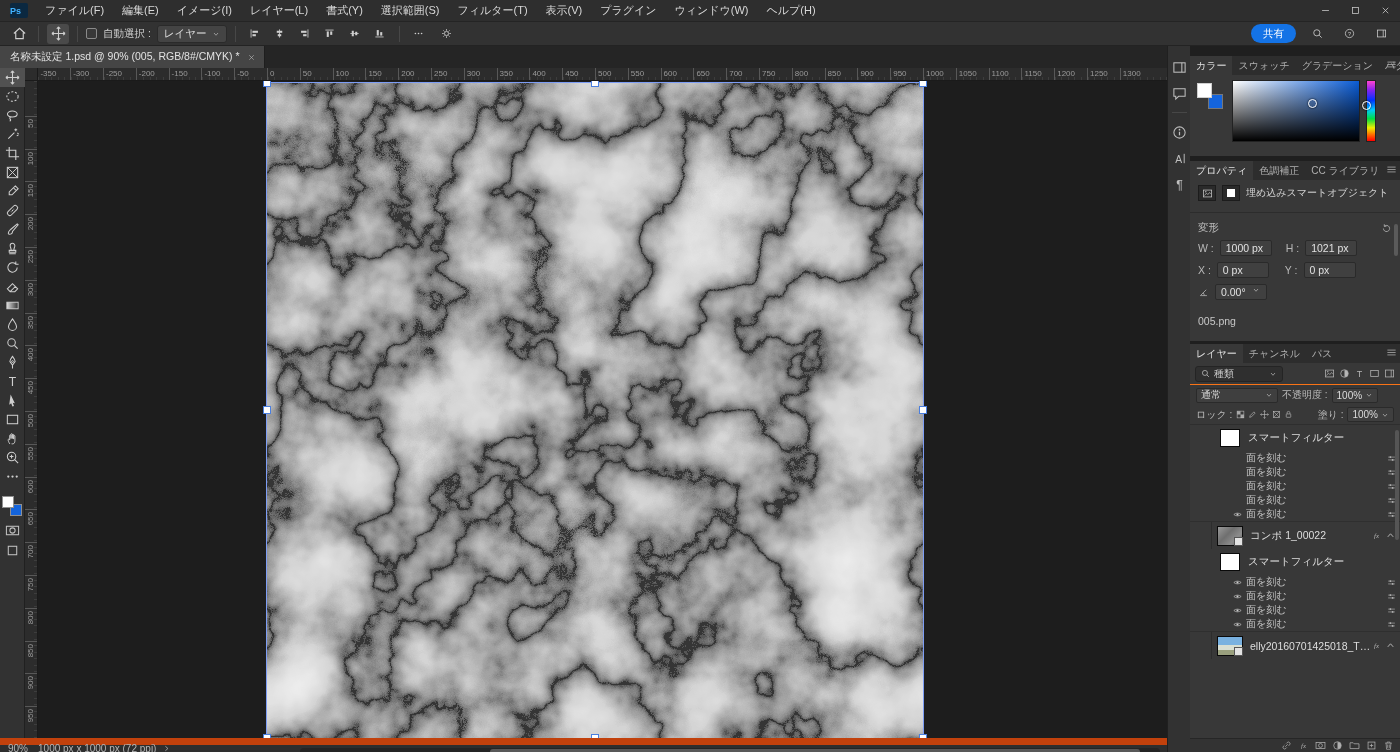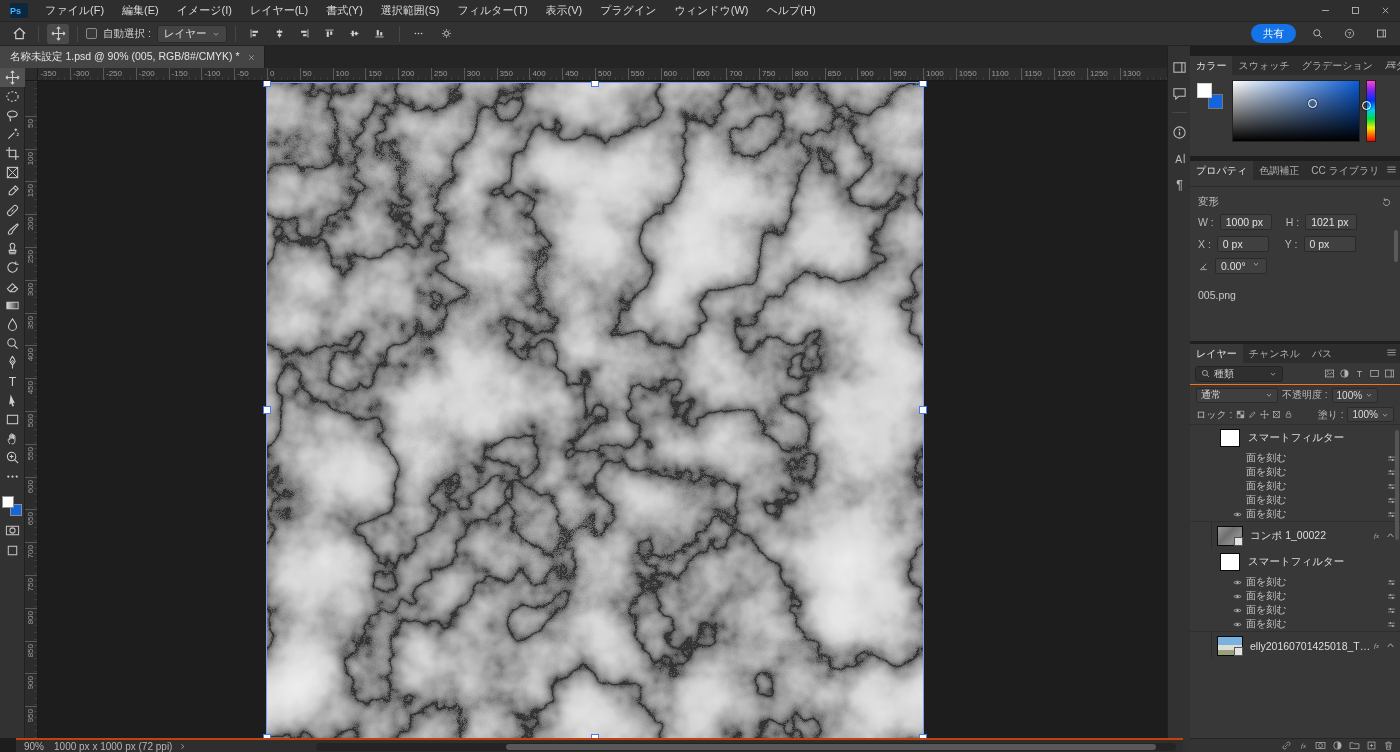--- a/index.html
+++ b/index.html
@@ -68,22 +68,22 @@
   .viewport{position:absolute;left:13px;top:13px;right:0;bottom:0;overflow:hidden;background:#1d1d1d}
   .doc{position:absolute;left:229px;top:2px;width:656px;height:655px;background:#fff;
     box-shadow:0 0 0 1px #7d9df5}
   .doc svg{display:block}
   .handle{position:absolute;width:8px;height:8px;background:#fff;border:1px solid #4a7fe0;z-index:6}
   .h-tl{left:-4px;top:-4px}.h-tm{left:324px;top:-4px}.h-tr{left:652px;top:-4px}
   .h-ml{left:-4px;top:323px}.h-mr{left:652px;top:323px}
   .h-bl{left:-4px;top:651px}.h-bm{left:324px;top:651px}.h-br{left:652px;top:651px}
 
   
-  .statusbar{position:absolute;left:16px;top:738px;width:1167px;height:14px;background:#2e2e2e;
-    border-top:2px solid #c2410c;display:flex;align-items:center;font-size:10px;color:#b5b5b5;z-index:26}
+  .statusbar{position:absolute;left:0;top:738px;width:1167px;height:14px;background:#2e2e2e;
+    border-top:7px solid #c2410c;display:flex;align-items:center;font-size:10px;color:#b5b5b5;z-index:26}
   .statusbar .zoom{margin:0 10px 0 8px}
   .statusbar .info{margin-right:6px}
   .hscroll{position:absolute;left:300px;top:3px;width:860px;height:8px;background:#242424;border-radius:4px}
   .hthumb{position:absolute;left:190px;top:1px;width:650px;height:6px;background:#585858;border-radius:3px}
 
   
   .dstrip{position:absolute;left:1167px;top:46px;width:23px;height:706px;background:#323232;
     border-left:1px solid #202020;display:flex;flex-direction:column;align-items:center;padding-top:8px;z-index:25}
   .dicon{width:23px;height:26px;display:flex;align-items:center;justify-content:center;color:#c0c0c0}
   .ddiv{width:15px;height:1px;background:#474747;margin:6px 0}
@@ -913,20 +913,31 @@
       <div class="pmenu">
           <svg class="ic sm">
             <use href="#i-menu"></use>
           </svg>
         </div>
     <div class="ptab active">プロパティ</div>
         <div class="ptab">色調補正</div>
         <div class="ptab">CC ライブラリ</div>
       </div>
     <div class="pbody">
+      <div class="prow" style="height:26px">
+        <div class="chip">
+            <svg class="ic sm">
+              <use href="#i-image"></use>
+            </svg>
+          </div>
+        <div class="chip">
+            <div class="wsq"></div>
+          </div>
+        <span style="font-size:10px">埋め込みスマートオブジェクト</span>
+      </div>
       <div class="pdivider"></div>
       <div class="prow" style="height:18px">
         <span class="plabel">変形</span>
         <span style="margin-left:auto;color:#b0b0b0">
             <svg class="ic sm">
               <use href="#i-reset"></use>
             </svg>
           </span>
       </div>
       <div class="prow" style="height:22px">

